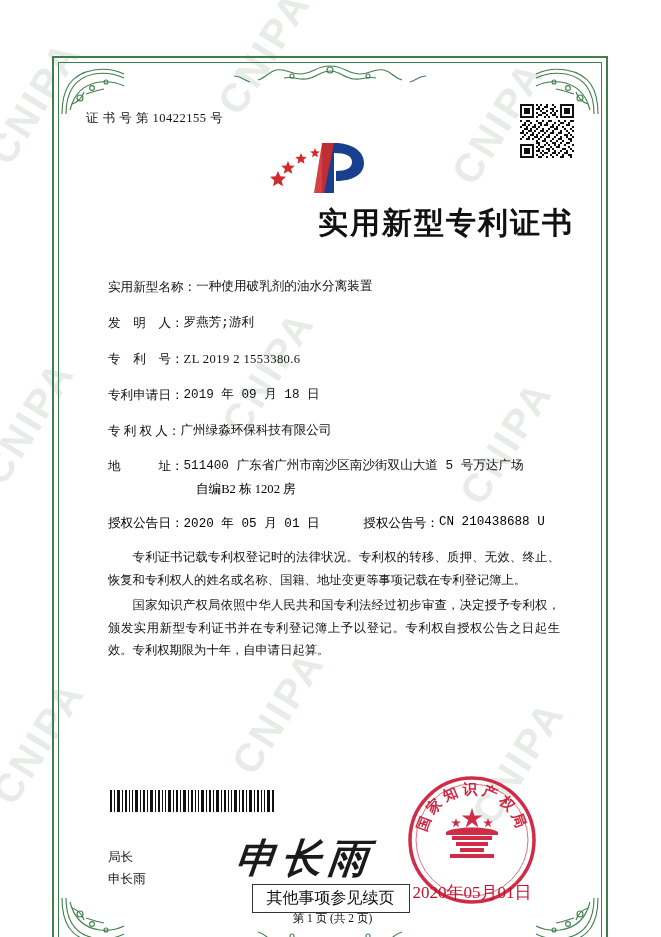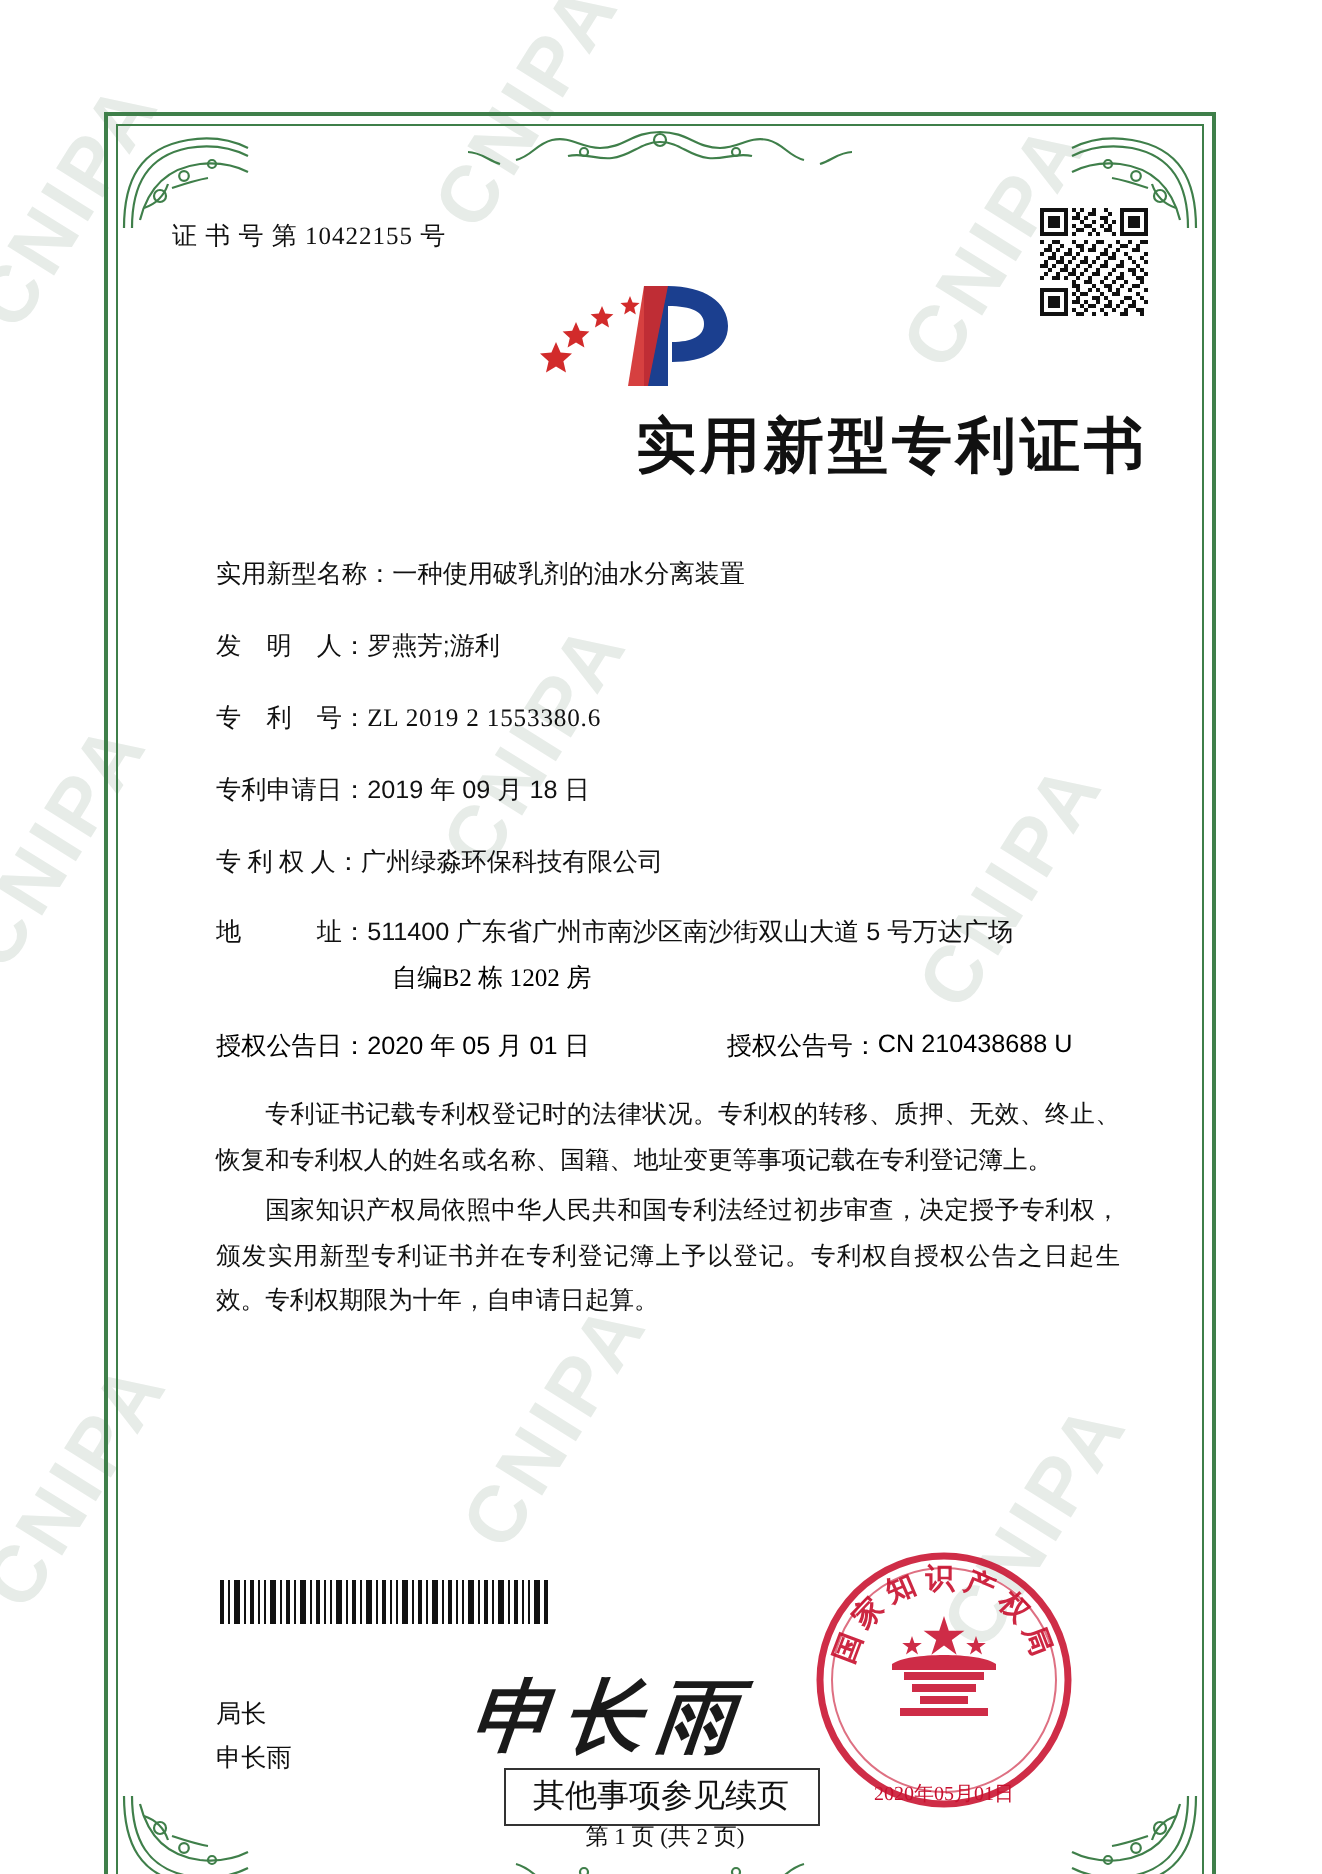--- a/index.html
+++ b/index.html
@@ -153,21 +153,21 @@
     margin-bottom: 17px;
     line-height: 1.5;
   }
   .field-label {
     flex: 0 0 auto;
     white-space: pre;
     font-family: "Liberation Serif", serif;
   }
   .field-value {
     flex: 1 1 auto;
-    font-family: Liberation Sans, sans-serif;
+    font-family: Liberation Mono, monospace;
   }
   .field-value.mono {
     font-family: "Liberation Serif", serif;
     letter-spacing: 0.4px;
   }
   .addr-second {
     padding-left: 88px;
     font-size: 12.6px;
     margin-top: -12px;
     margin-bottom: 17px;
@@ -232,21 +232,21 @@
     height: 132px;
   }
   .seal svg { display: block; }
   .seal-date {
     position: absolute;
     right: 36px;
     bottom: 26px;
     width: 132px;
     text-align: center;
     color: #c8102e;
-    font-size: 10px;
+    font-size: 17px;
     font-family: "Liberation Serif", serif;
   }
 
   .page-no {
     position: absolute;
     left: 5px;
     right: 0;
     bottom: 4px;
     text-align: center;
     font-size: 11.5px;

